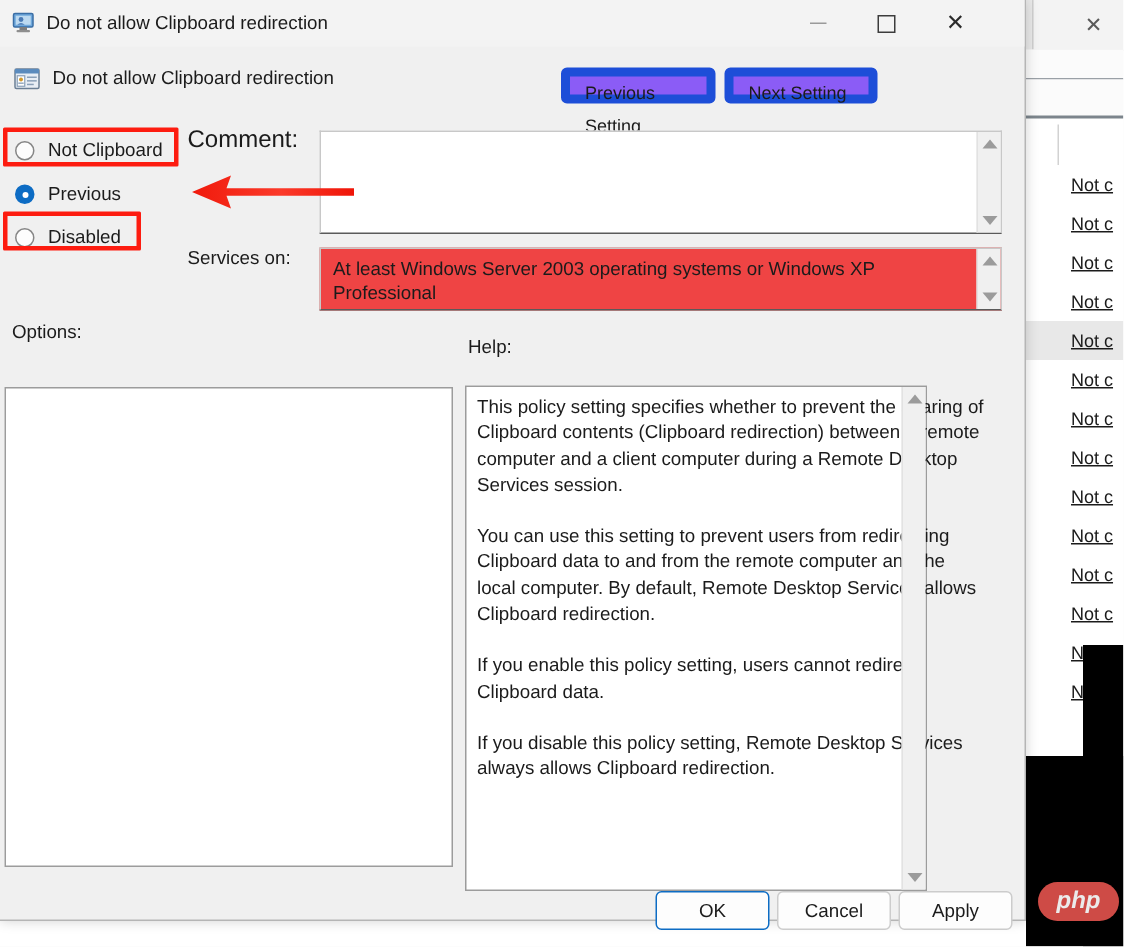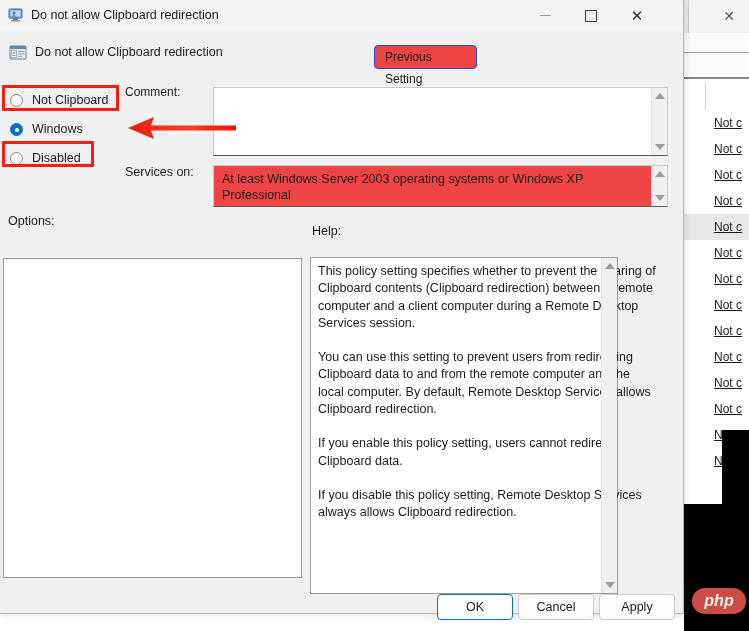--- a/index.html
+++ b/index.html
@@ -149,22 +149,22 @@
   }
   #hdr-title {
     position: absolute; left: 35px; top: 42px;
     font-size: 12.5px; color: #1b1b1b;
     line-height: 20px;
   }
   .navbtn {
     position: absolute;
     top: 45px;
     height: 24px;
-    background: #ef4444;
-    border: 1px solid #1d4ed8;
+    background: #8b5cf6;
+    border: 6px solid #1d4ed8;
     border-radius: 4px;
     font-family: "Liberation Sans", sans-serif;
     font-size: 12px;
     color: #1b1b1b;
     padding: 0 10px;
     line-height: 22px;
     box-sizing: border-box;
   }
   #btn-prev { left: 374px; width: 103px; }
   #btn-next { left: 483px; width: 102px; }
@@ -202,21 +202,21 @@
     position: absolute;
     left: 3.5px; top: 3.5px;
     width: 4px; height: 4px;
     border-radius: 50%;
     background: #ffffff;
   }
 
   
   #lbl-comment {
     position: absolute; left: 125px; top: 85px;
-    font-size: 12px; color: #1b1b1b;
+    font-size: 16px; color: #1b1b1b;
   }
   #comment-box {
     position: absolute;
     left: 213px; top: 87px;
     width: 455px; height: 69px;
     background: #ffffff;
     border: 1px solid #c8c8c8;
     border-bottom: 1px solid #5a5a5a;
     box-sizing: border-box;
   }
@@ -421,29 +421,30 @@
       <circle cx="5" cy="9" r="1.3" fill="#d49a2a"></circle>
       <rect x="3.2" y="11" width="3.6" height="0.9" fill="#8aa0b8"></rect>
       <rect x="9" y="7" width="6.5" height="1" fill="#8aa0b8"></rect>
       <rect x="9" y="9.4" width="6.5" height="1" fill="#8aa0b8"></rect>
       <rect x="9" y="11.8" width="4.5" height="1" fill="#8aa0b8"></rect>
     </svg>
   </span>
   <span id="hdr-title">Do not allow Clipboard redirection</span>
 
   <div class="navbtn" id="btn-prev">Previous Setting</div>
+  <div class="navbtn" id="btn-next">Next Setting</div>
 
   <div id="radios">
     <div class="radio-row">
       <span class="radio-dot"></span>
       <span>Not Clipboard</span>
     </div>
     <div class="radio-row checked">
       <span class="radio-dot"></span>
-      <span>Windows</span>
+      <span>Previous</span>
     </div>
     <div class="radio-row">
       <span class="radio-dot"></span>
       <span>Disabled</span>
     </div>
   </div>
 
   <span id="lbl-comment">Comment:</span>
   <div id="comment-box">
     <div class="vscroll">

